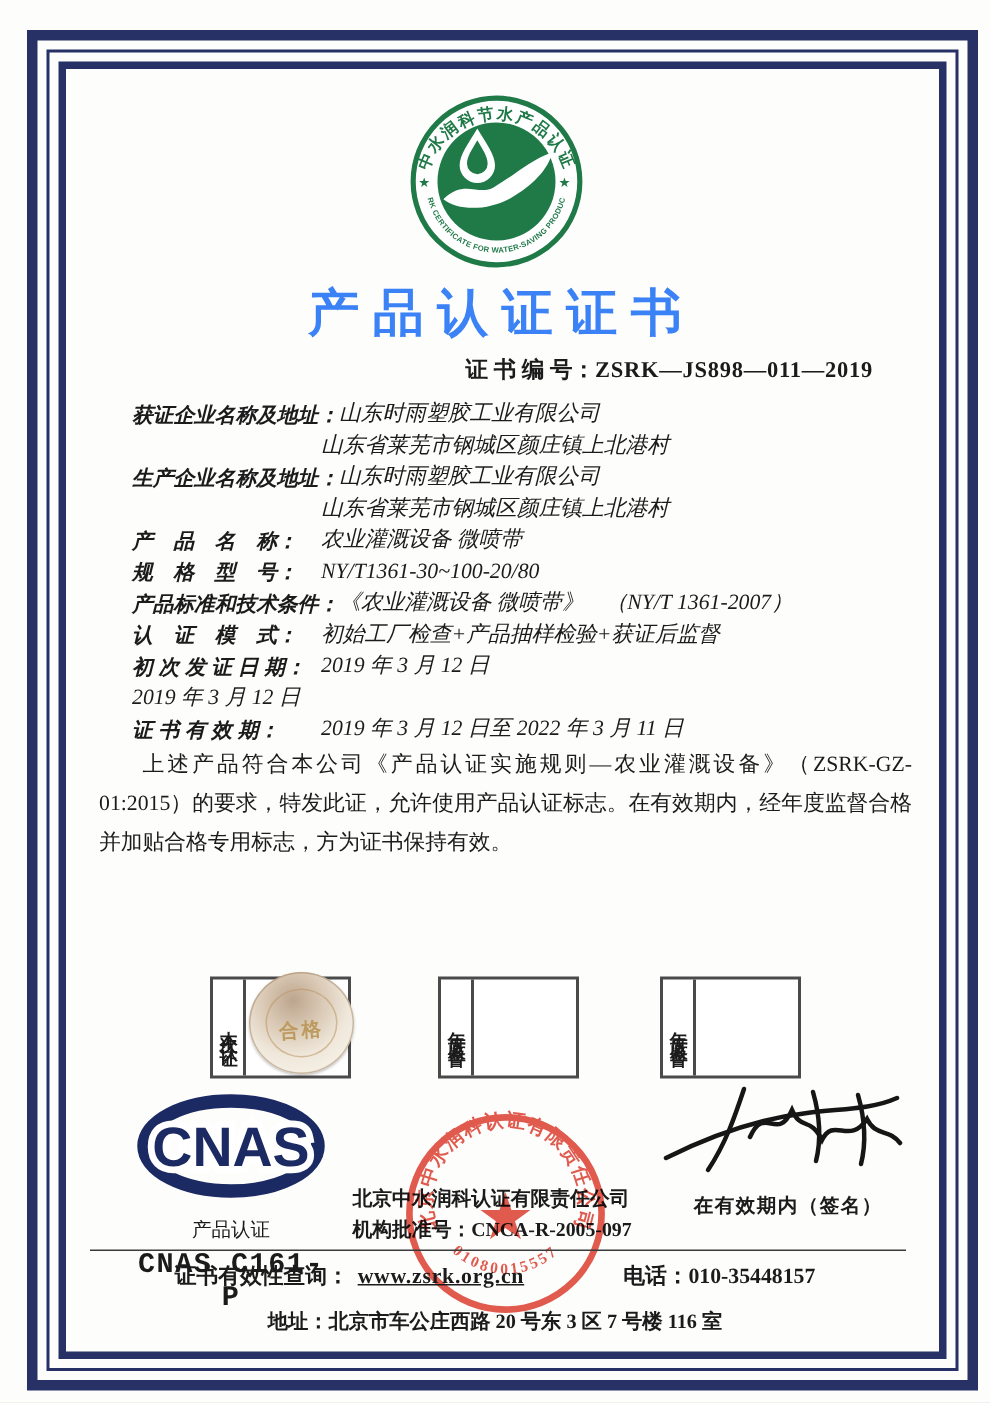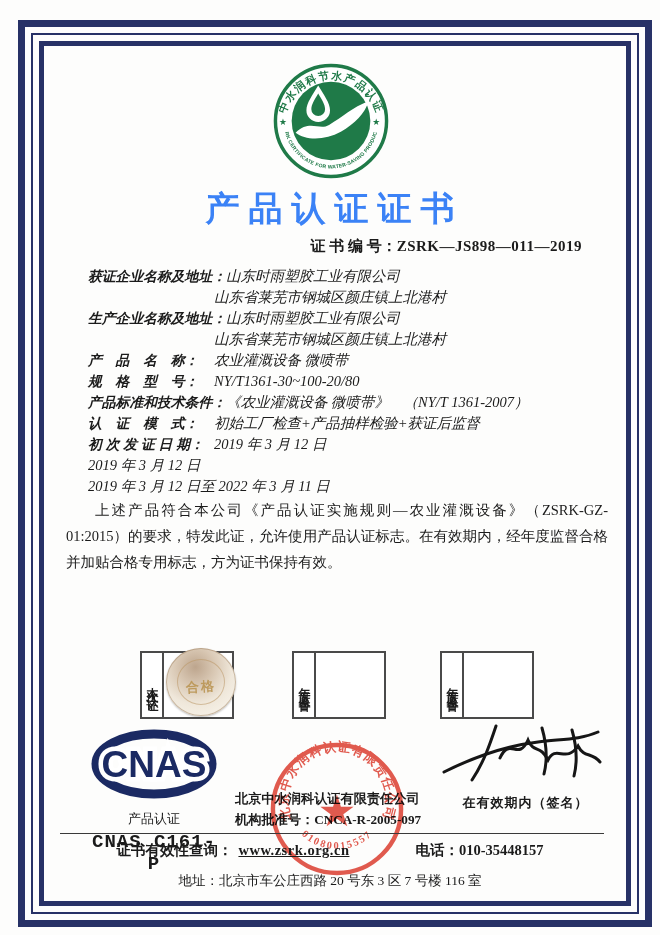--- a/index.html
+++ b/index.html
@@ -54,21 +54,21 @@
   .sig-caption{font-size:13px;font-weight:bold;margin-top:0px;letter-spacing:1px;}
 
   .seal{position:absolute;left:268px;top:740px;width:138px;height:138px;
         mix-blend-mode:multiply;opacity:.92;}
 
   .divider{position:absolute;top:833px;left:60px;right:56px;border-top:1.5px solid #3a3a3a;}
   .footer-1{position:absolute;top:841px;left:0;right:0;text-align:center;font-size:14.5px;
             font-weight:bold;}
   .footer-1 .url{text-decoration:underline;margin-right:66px;margin-left:6px;letter-spacing:.5px;}
   .footer-2{position:absolute;top:872px;left:0;right:0;text-align:center;font-size:13.5px;
-            font-weight:normal;}
+            font-weight:bold;}
   .sp{white-space:pre;}
 </style>
 </head>
 <body>
 
 <div class="page">
 
   <div class="frame frame-a"></div>
   <div class="frame frame-b"></div>
   <div class="frame frame-c"></div>
@@ -133,20 +133,21 @@
         <span class="fvalue">初始工厂检查+产品抽样检验+获证后监督</span>
       </div>
     <div class="frow">
         <span class="flabel">初 次 发 证 日 期：</span>
         <span class="fvalue">2019 年 3 月 12 日</span>
       </div>
     <div class="frow">
         <span class="fvalue">2019 年 3 月 12 日</span>
       </div>
     <div class="frow">
+        <span class="flabel">证 书 有 效 期：</span>
         <span class="fvalue">2019 年 3 月 12 日至 2022 年 3 月 11 日</span>
       </div>
   </div>
 
   <div class="statement">上述产品符合本公司《产品认证实施规则—农业灌溉设备》（ZSRK-GZ-01:2015）的要求，特发此证，允许使用产品认证标志。在有效期内，经年度监督合格并加贴合格专用标志，方为证书保持有效。</div>
 
   <div class="boxes">
     <div class="sup-box box-1">
       <div class="v-label">本次认证</div>
       <div class="sticker">

